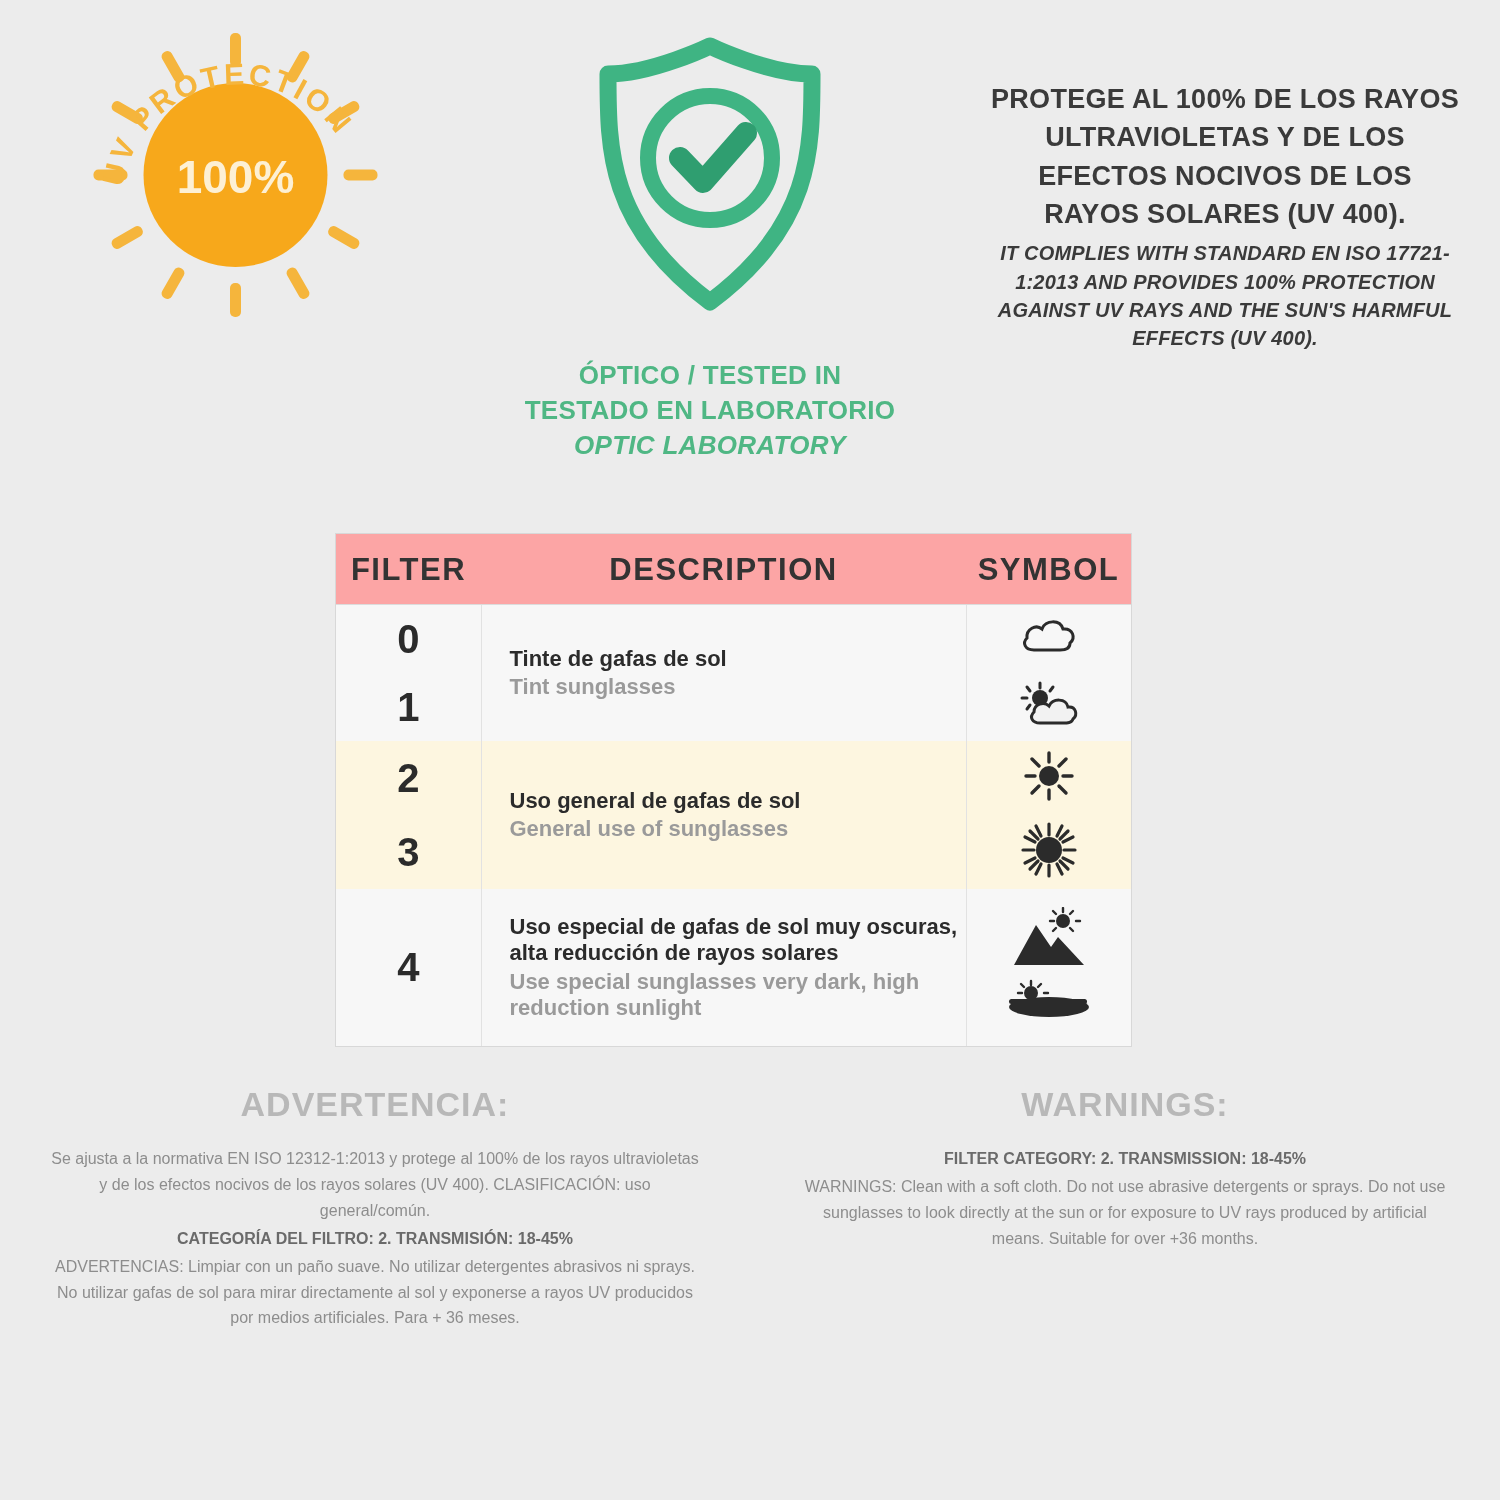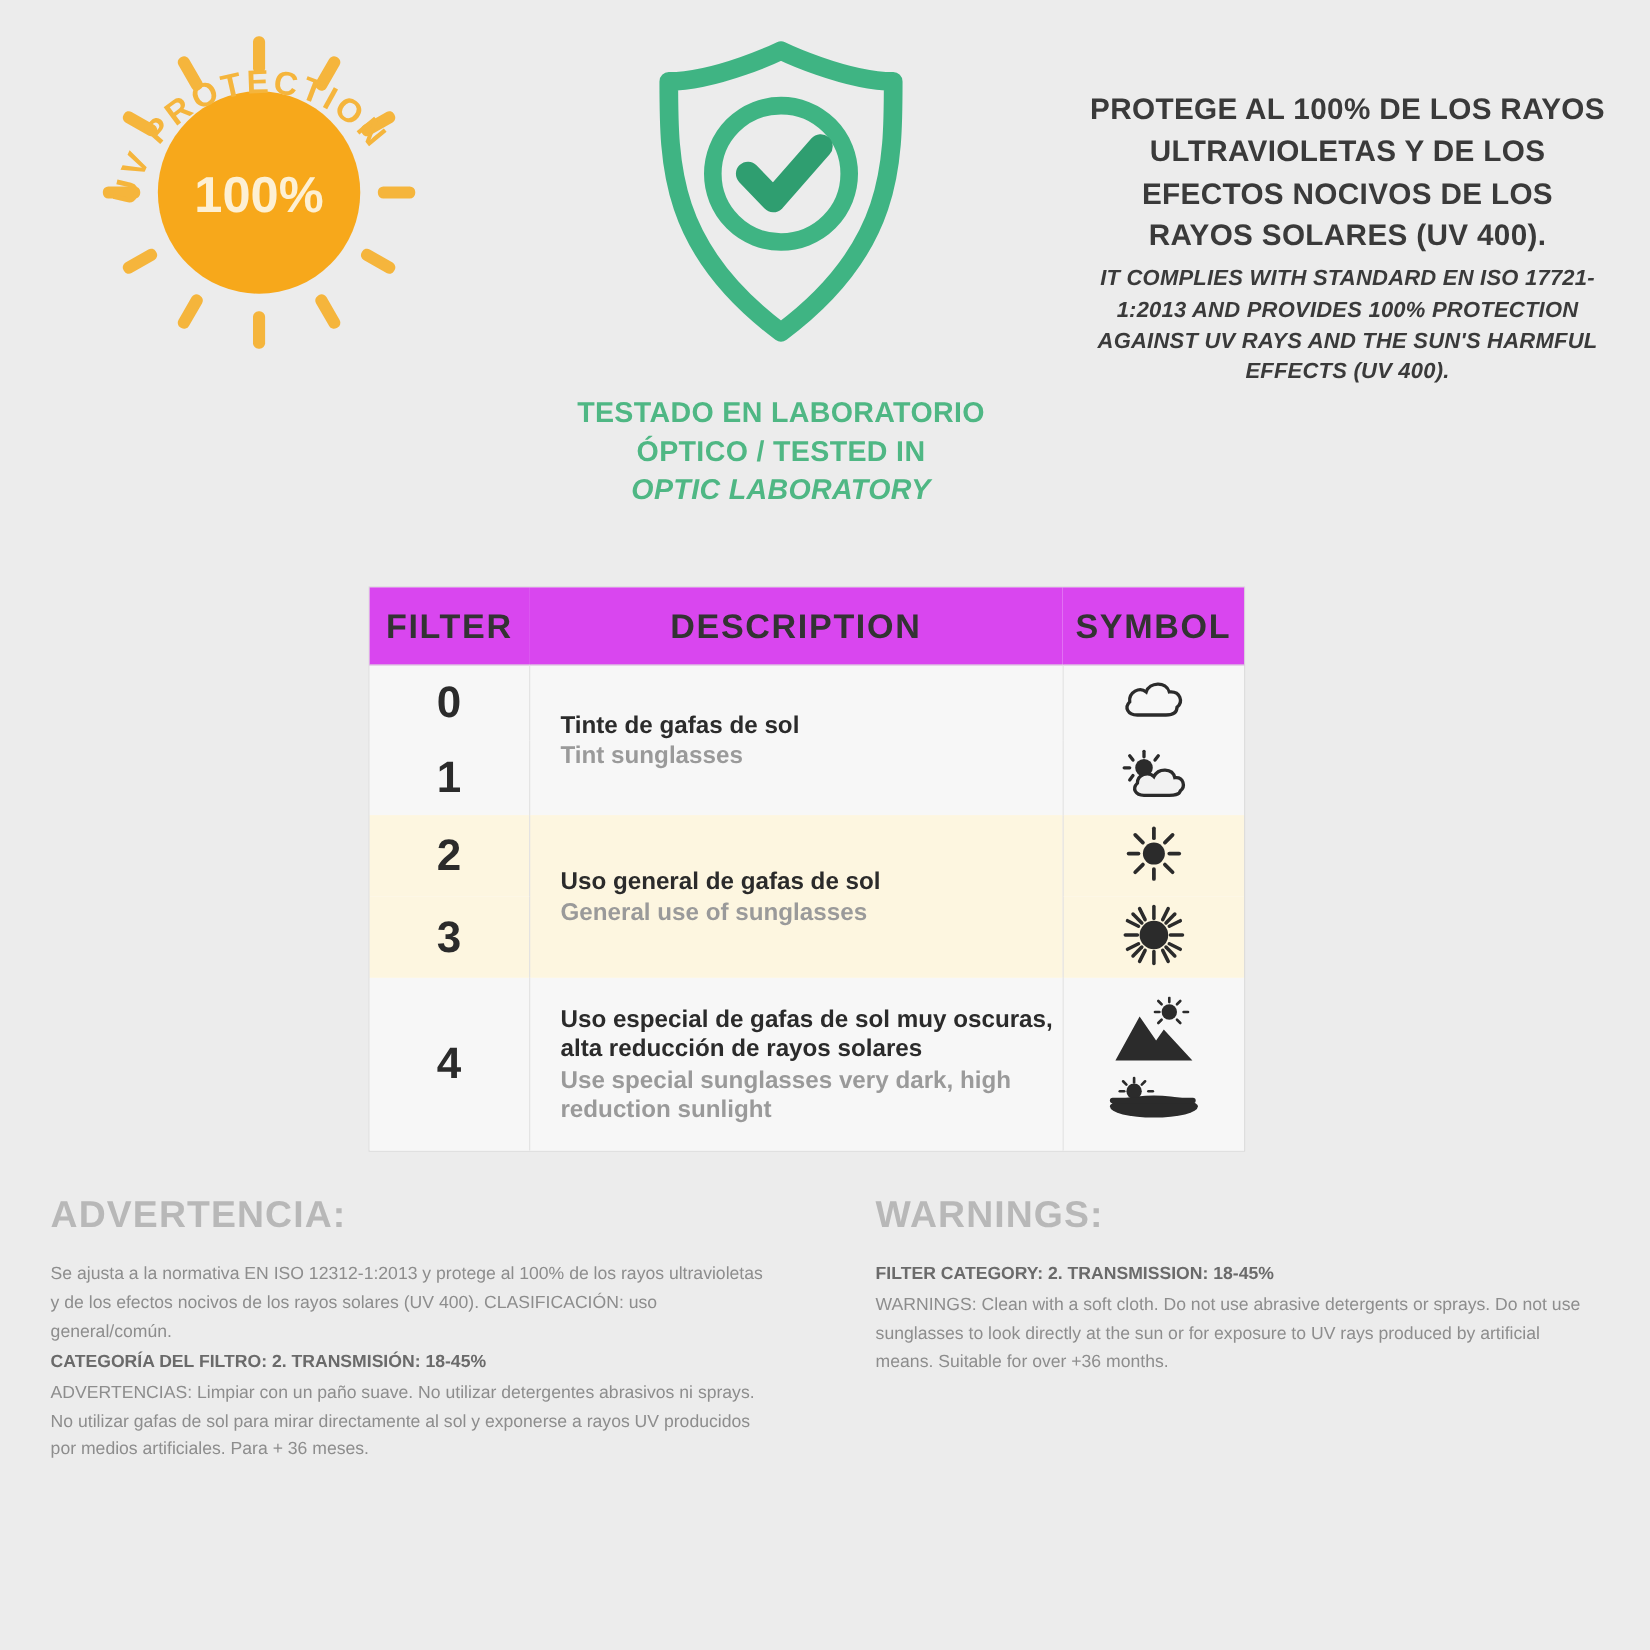--- a/index.html
+++ b/index.html
@@ -123,21 +123,21 @@
     width: 100%;
     border-collapse: collapse;
     table-layout: fixed;
   }
   table.filters th {
     font-size: 31px;
     font-weight: bold;
     color: #333;
     padding: 18px 0 16px 0;
     letter-spacing: 1.5px;
-    background: #d946ef;
+    background: #fca5a5;
     border-bottom: 1px solid #dcdcdc;
   }
   .col-filter { width: 145px; }
   .col-symbol { width: 165px; }
   table.filters td {
     vertical-align: middle;
     background: #f7f7f7;
   }
   td.cell-filter {
     text-align: center;
@@ -183,20 +183,21 @@
     position: absolute;
     top: 1085px;
     left: 0;
     width: 1500px;
     display: flex;
   }
   .warn-col {
     width: 50%;
     padding: 0 46px;
     box-sizing: border-box;
+    text-align: center;
   }
   .warn-title {
     font-size: 34px;
     font-weight: bold;
     color: #b8b8b8;
     letter-spacing: 1px;
     margin-bottom: 22px;
   }
   .warn-body {
     font-size: 16px;
@@ -250,22 +251,22 @@
 
     <div class="col-lab">
       <div class="shield-wrap">
         <svg width="300" height="290" viewBox="0 0 300 290">
           <path d="M150 16 C 150 16, 92 44, 48 44 C 48 120, 48 196, 150 272 C 252 196, 252 120, 252 44 C 208 44, 150 16, 150 16 Z" fill="none" stroke="#3fb483" stroke-width="17" stroke-linejoin="round"></path>
           <circle cx="150" cy="128" r="62" fill="none" stroke="#3fb483" stroke-width="16"></circle>
           <path d="M120 128 L 143 152 L 186 103" fill="none" stroke="#2f9e70" stroke-width="22" stroke-linecap="round" stroke-linejoin="round"></path>
         </svg>
       </div>
       <div class="lab-caption">
+        <div>ÓPTICO / TESTED IN</div>
         <div>TESTADO EN LABORATORIO</div>
-        <div>ÓPTICO / TESTED IN</div>
         <div class="en">OPTIC LABORATORY</div>
       </div>
     </div>
 
     <div class="col-text">
       <div class="protect-es">PROTEGE AL 100% DE LOS RAYOS ULTRAVIOLETAS Y DE LOS EFECTOS NOCIVOS DE LOS RAYOS SOLARES (UV 400).</div>
       <div class="protect-en">IT COMPLIES WITH STANDARD EN ISO 17721-1:2013 AND PROVIDES 100% PROTECTION AGAINST UV RAYS AND THE SUN'S HARMFUL EFFECTS (UV 400).</div>
     </div>
   </div>
 

